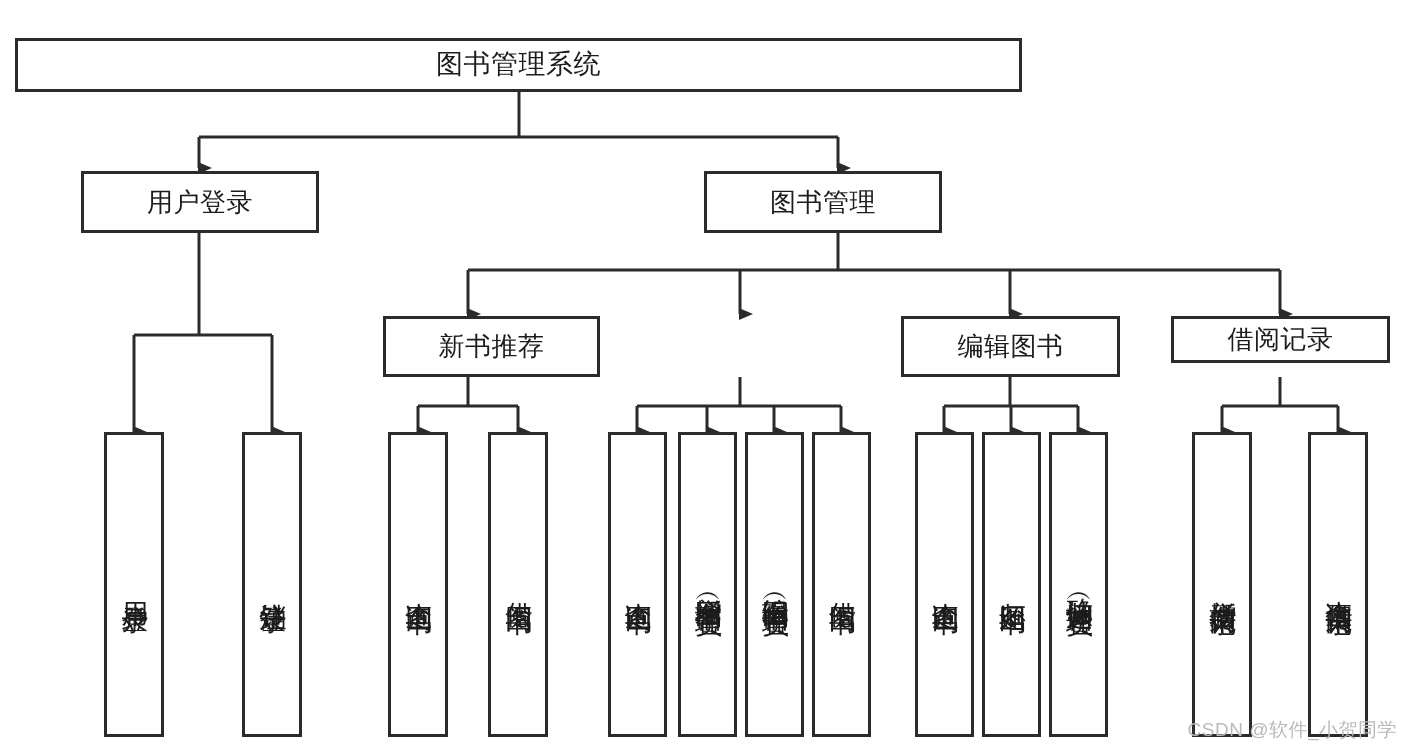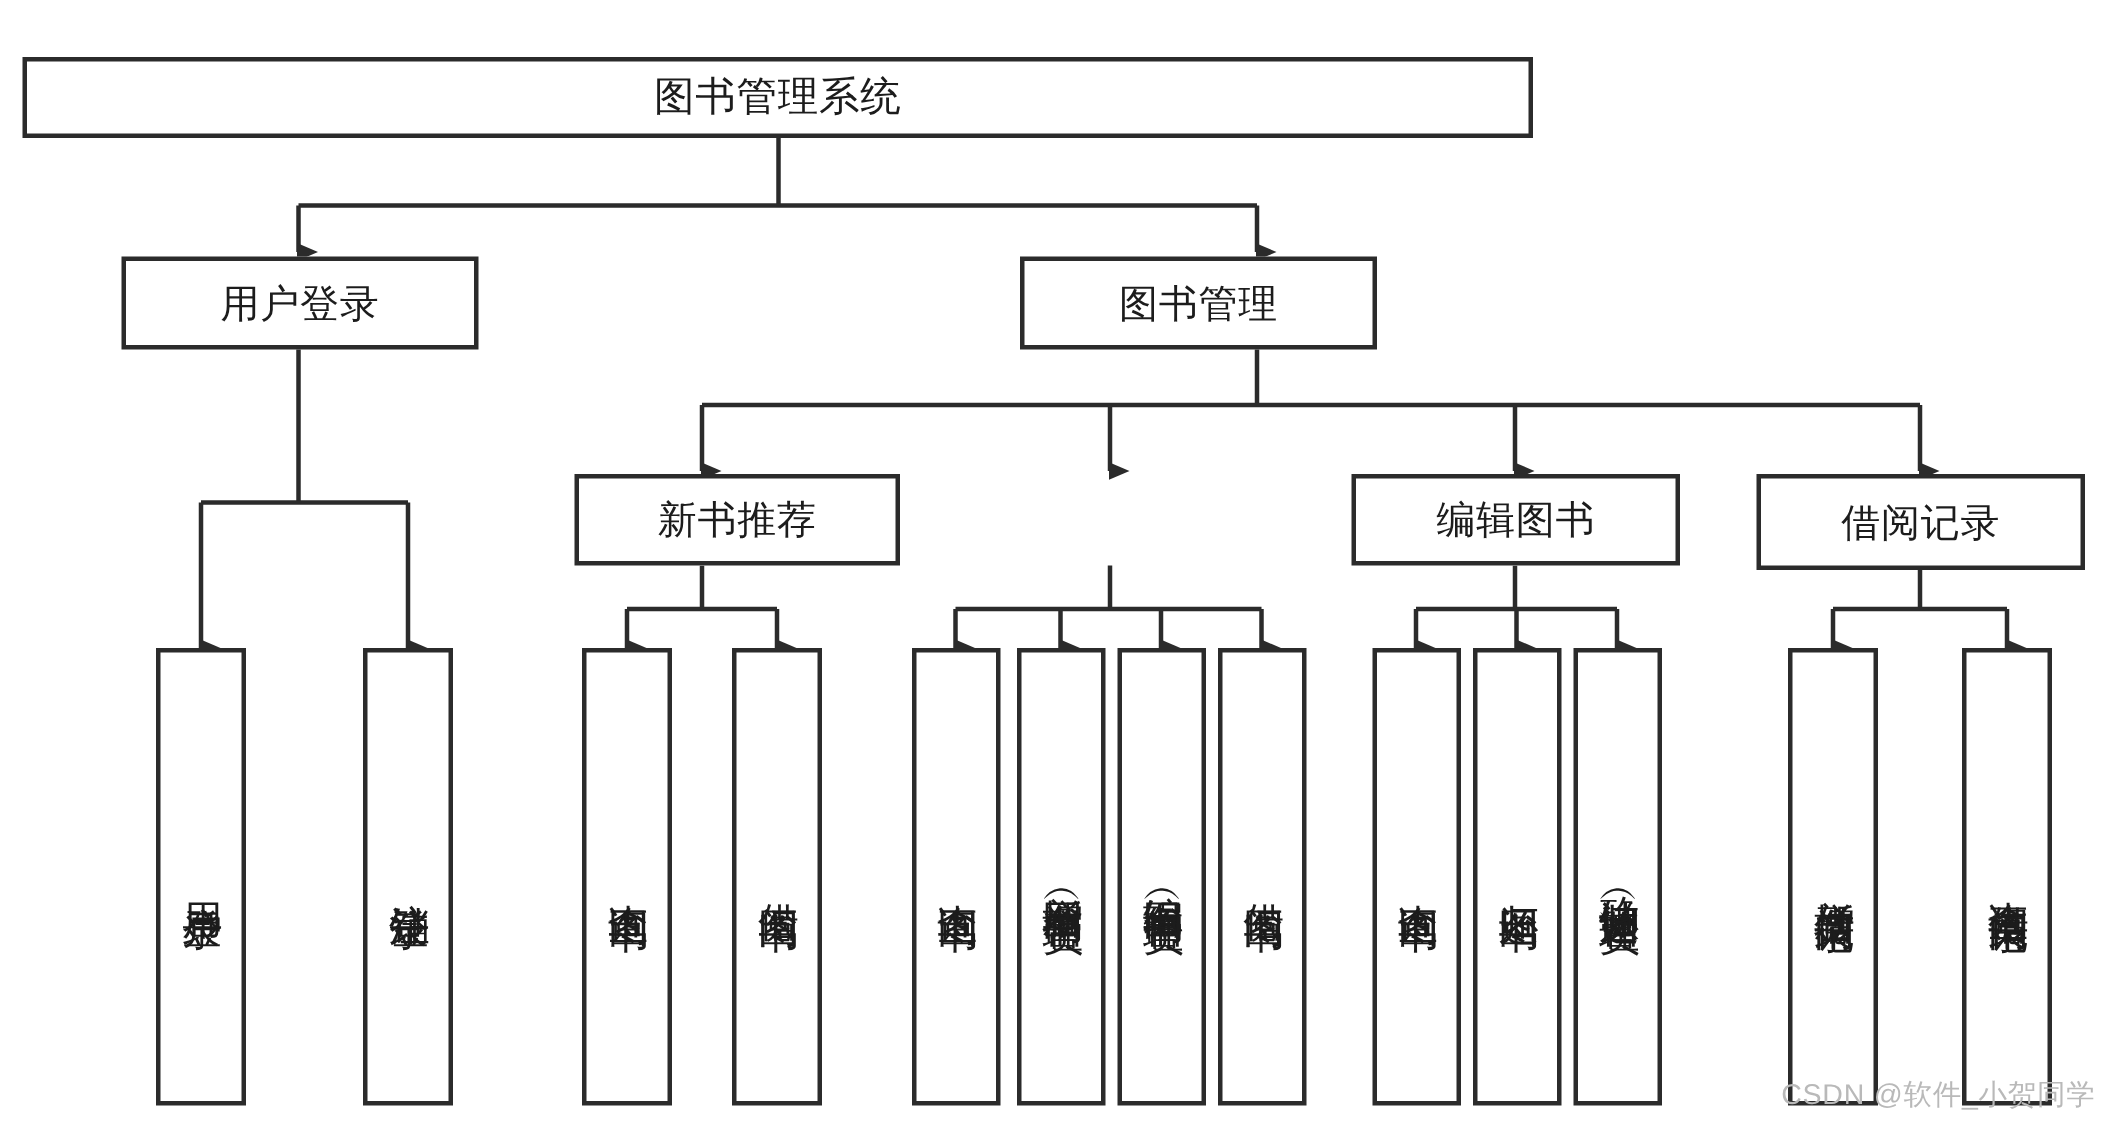--- a/index.html
+++ b/index.html
@@ -137,34 +137,34 @@
   </svg>
 
   <div class="node horiz root" style="left:15px; top:13px; width:1007px; height:54px;margin-top:25px;">
     <span class="label">图书管理系统</span>
   </div>
 
   <div class="node horiz" style="left:81px; top:171px; width:238px; height:62px;">
     <span class="label">用户登录</span>
   </div>
 
-  <div class="node horiz" style="left:680px; top:171px; width:238px; height:62px;">
+  <div class="node horiz" style="left:704px; top:171px; width:238px; height:62px;">
     <span class="label">图书管理</span>
   </div>
 
   <div class="node horiz" style="left:383px; top:316px; width:217px; height:61px;">
     <span class="label">新书推荐</span>
   </div>
 
 
   <div class="node horiz" style="left:901px; top:316px; width:219px; height:61px;">
     <span class="label">编辑图书</span>
   </div>
 
-  <div class="node horiz" style="left:1171px; top:316px; width:219px; height:64px;">
+  <div class="node horiz" style="left:1171px; top:316px; width:219px; height:47px;">
     <span class="label">借阅记录</span>
   </div>
 
   <div class="node vert" style="left:104px; top:432px; width:60px; height:305px;">
     <span class="label">用户登录</span>
   </div>
 
   <div class="node vert" style="left:242px; top:432px; width:60px; height:305px;">
     <span class="label">注销登录</span>
   </div>

